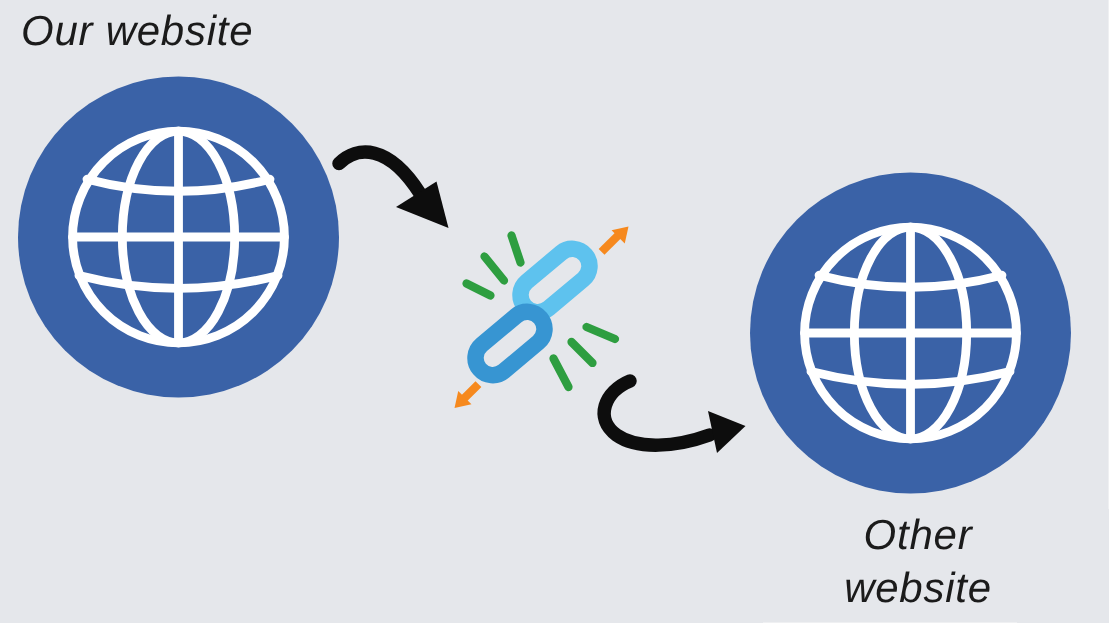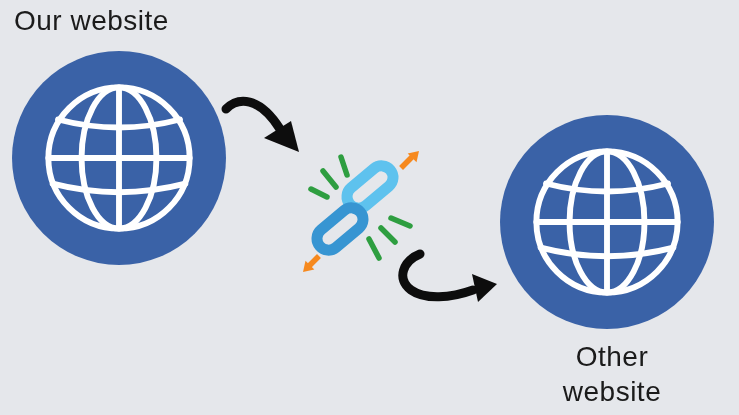--- a/index.html
+++ b/index.html
@@ -1,17 +1,17 @@
 <!DOCTYPE html>
 <html><head>
 <meta charset="utf-8">
 <style>
   html, body { margin: 0; padding: 0; }
   body { width: 739px; height: 415px; overflow: hidden; }
-  #stage { position: relative; width: 588px; height: 415px; }
+  #stage { position: relative; width: 588px; height: 415px; font-style: italic; }
   svg { display: block; }
   text {
     font-family: "Liberation Sans", sans-serif;
     font-weight: 500;
     letter-spacing: 0.5px;
   }
 </style>
 </head>
 <body>
 

